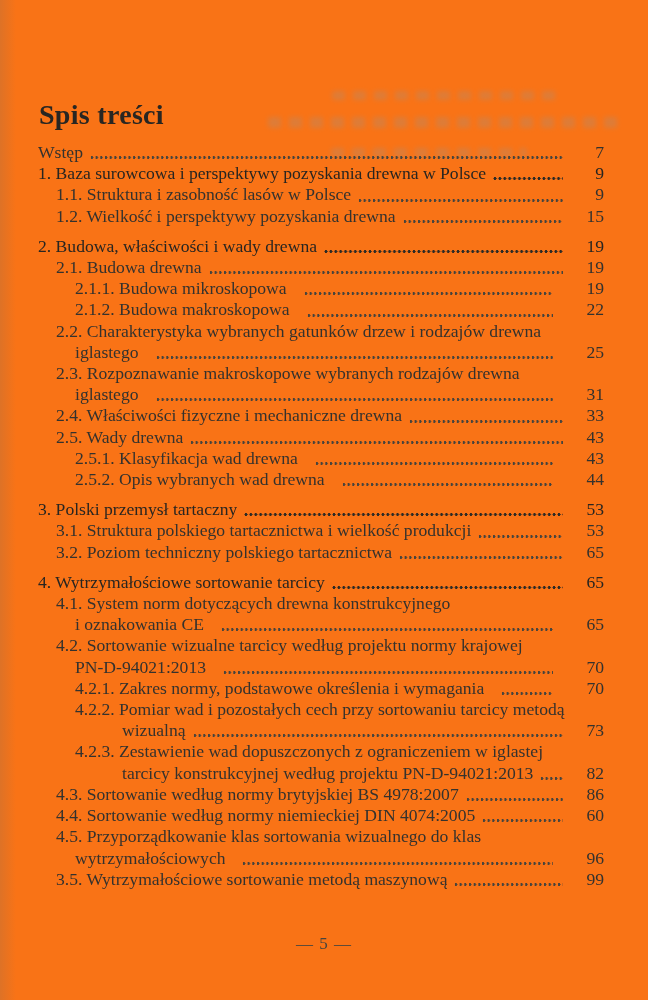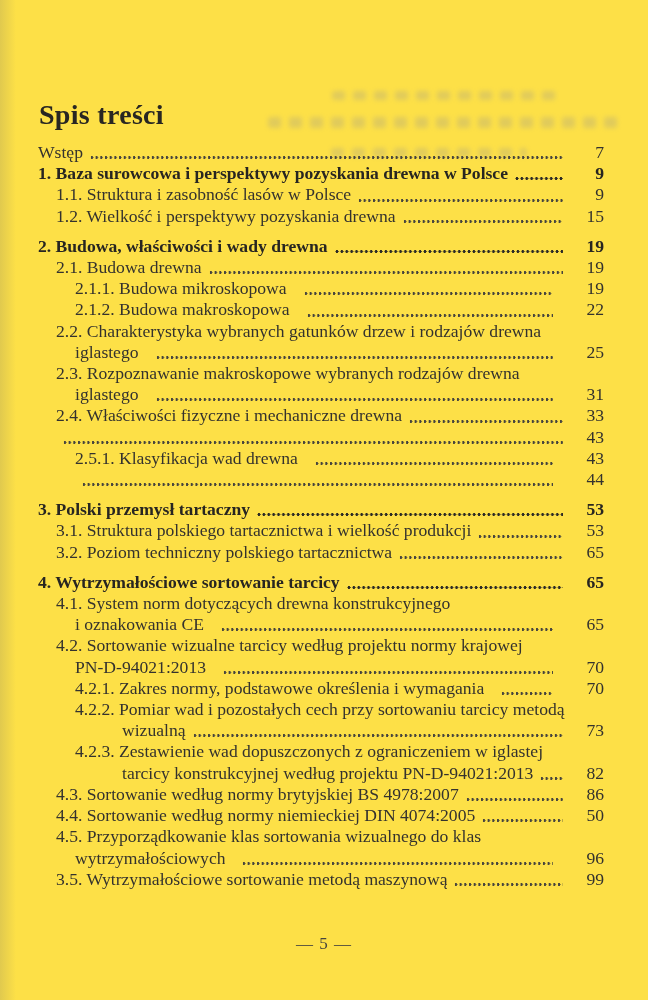--- a/index.html
+++ b/index.html
@@ -10,21 +10,21 @@
   body {
     width: 648px;
     height: 1000px;
     overflow: hidden;
     font-family: "Liberation Serif", "DejaVu Serif", serif;
   }
   .page {
     position: relative;
     width: 648px;
     height: 1000px;
-    background: #fde047;
+    background: #f97316;
     color: #33312d;
   }
   
   .edge-shade-left {
     position: absolute;
     left: 0; top: 0;
     width: 16px; height: 100%;
     background: linear-gradient(to right, rgba(110,110,106,0.20), rgba(110,110,106,0.0));
   }
   
@@ -50,21 +50,21 @@
     color: #282622;
   }
 
   .toc {
     position: absolute;
     left: 38px;
     top: 142px;
     width: 566px;
   }
   .toc-entry { color: #34322e; }
-  .toc-entry.bold { font-weight: bold; color: #272521; }
+  .toc-entry.bold { font-weight: normal; color: #272521; }
   .toc-entry.gap { margin-top: 9px; }
 
   .toc-line {
     display: flex;
     align-items: baseline;
     font-size: 17.6px;
     line-height: 21.2px;
     white-space: nowrap;
   }
   .toc-line .txt { flex: 0 1 auto; overflow: hidden; }
@@ -196,33 +196,35 @@
       </div>
       <div class="toc-entry">
         <div class="toc-line ind1">
           <span class="txt">2.4. Właściwości fizyczne i mechaniczne drewna</span>
           <span class="dots"></span>
           <span class="pagenum">33</span>
         </div>
       </div>
       <div class="toc-entry">
         <div class="toc-line ind1">
+          <span class="txt">2.5. Wady drewna</span>
           <span class="dots"></span>
           <span class="pagenum">43</span>
         </div>
       </div>
       <div class="toc-entry">
         <div class="toc-line ind2">
           <span class="txt">2.5.1. Klasyfikacja wad drewna</span>
           <span class="dots"></span>
           <span class="pagenum">43</span>
         </div>
       </div>
       <div class="toc-entry">
         <div class="toc-line ind2">
+          <span class="txt">2.5.2. Opis wybranych wad drewna</span>
           <span class="dots"></span>
           <span class="pagenum">44</span>
         </div>
       </div>
       <div class="toc-entry bold gap">
         <div class="toc-line ind0">
           <span class="txt">3. Polski przemysł tartaczny</span>
           <span class="dots"></span>
           <span class="pagenum">53</span>
         </div>
@@ -299,21 +301,21 @@
         <div class="toc-line ind1">
           <span class="txt">4.3. Sortowanie według normy brytyjskiej BS 4978:2007</span>
           <span class="dots"></span>
           <span class="pagenum">86</span>
         </div>
       </div>
       <div class="toc-entry">
         <div class="toc-line ind1">
           <span class="txt">4.4. Sortowanie według normy niemieckiej DIN 4074:2005</span>
           <span class="dots"></span>
-          <span class="pagenum">50</span>
+          <span class="pagenum">60</span>
         </div>
       </div>
       <div class="toc-entry">
         <div class="toc-line ind1">
           <span class="txt">4.5. Przyporządkowanie klas sortowania wizualnego do klas</span>
         </div>
         <div class="toc-line ind2">
           <span class="txt">wytrzymałościowych</span>
           <span class="dots"></span>
           <span class="pagenum">96</span>

